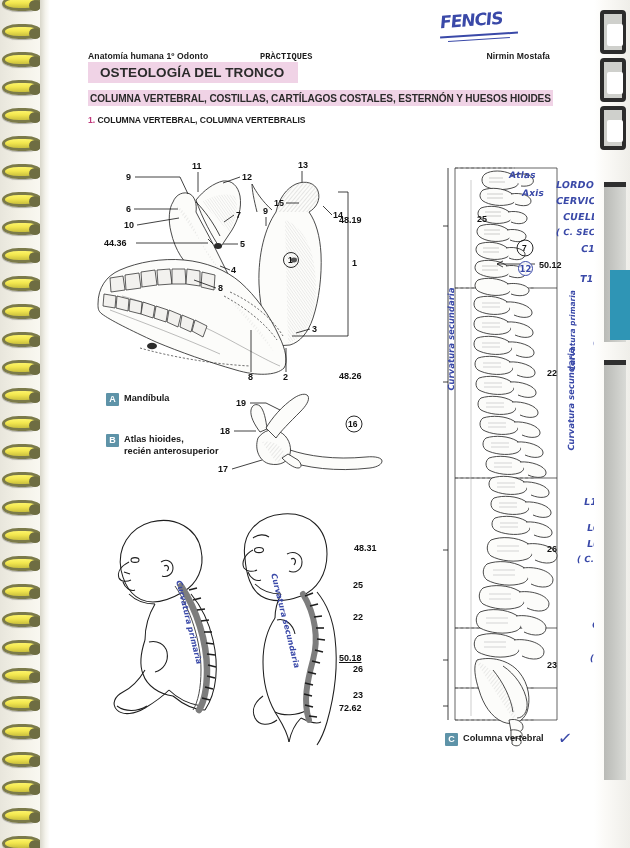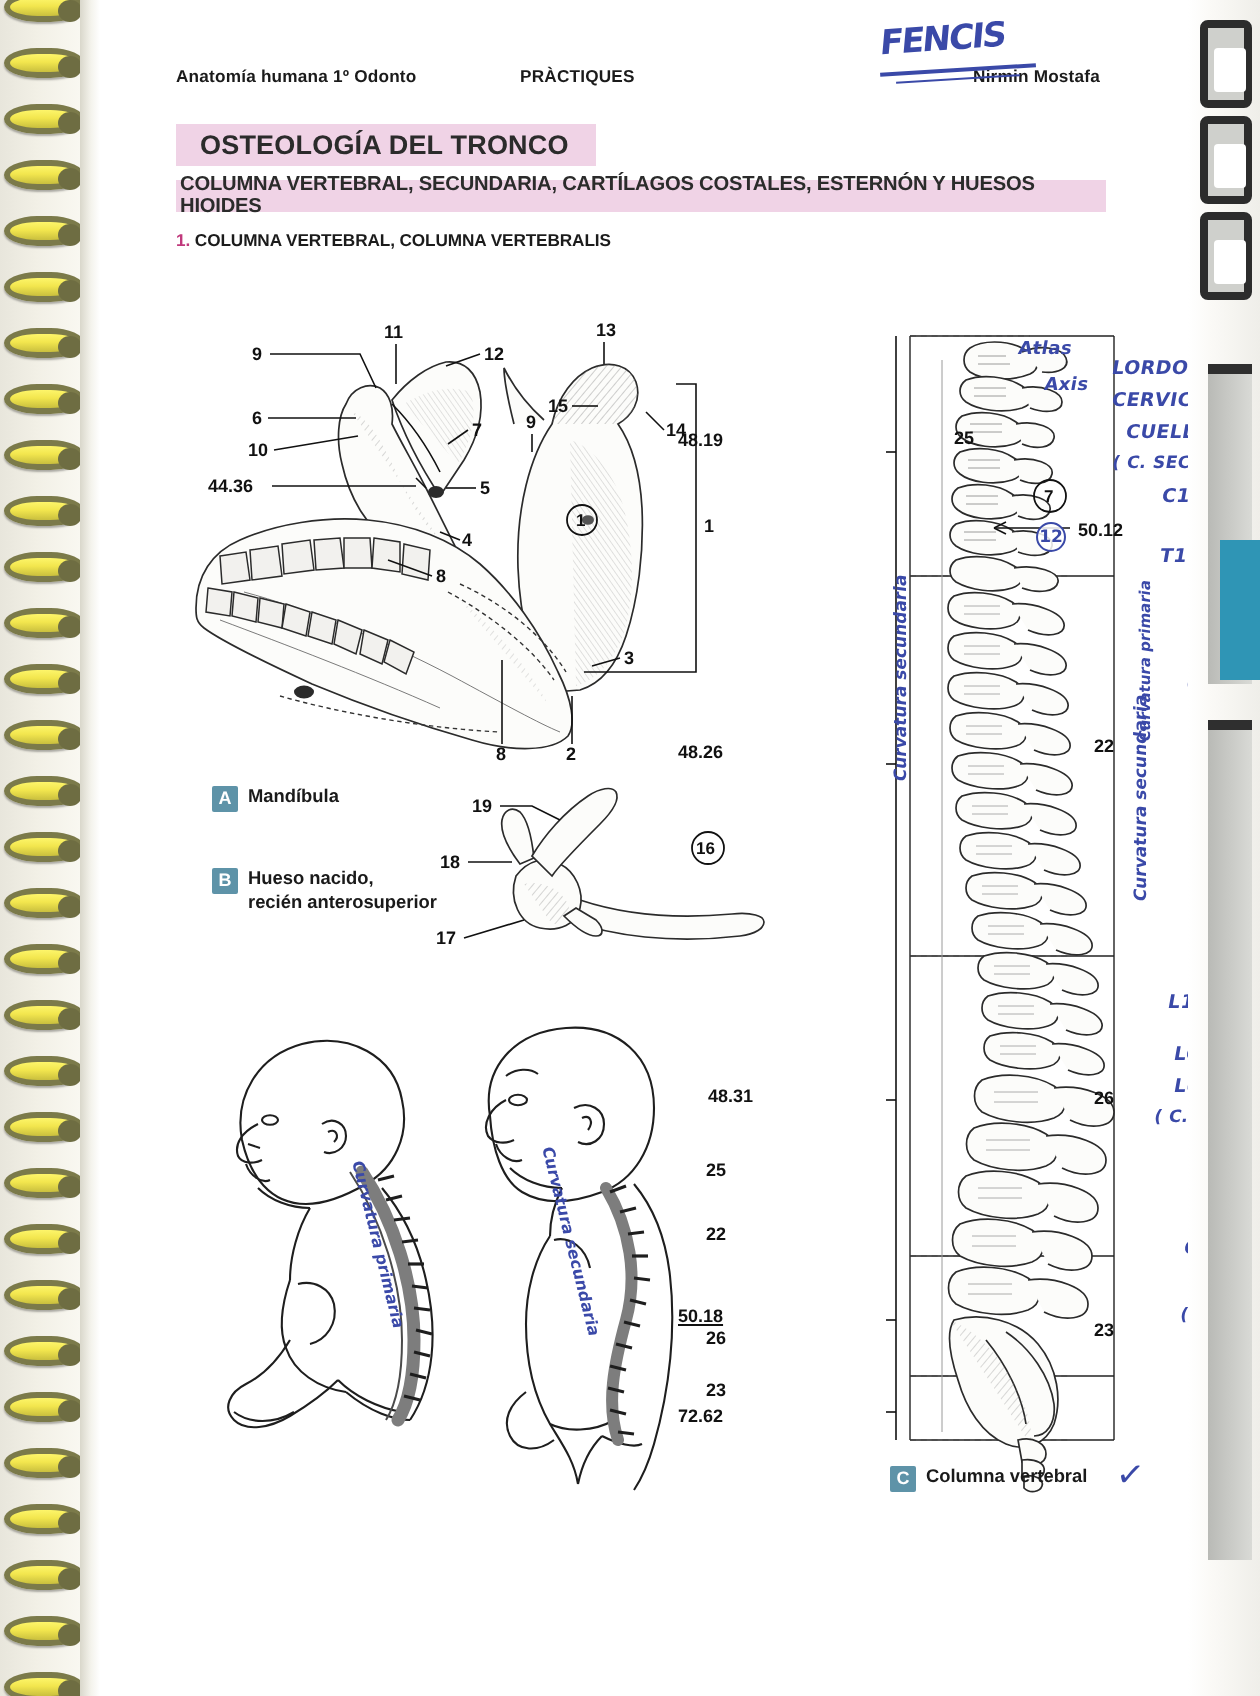--- a/index.html
+++ b/index.html
@@ -74,27 +74,27 @@
   
   .sheet {
     position:absolute; left:50px; top:0;
     width:545px; height:848px;
     background:#ffffff;
     z-index: 3;
   }
 
   
   .hdr {
-    position:absolute; left:38px; top:33px; width:470px;
+    position:absolute; left:38px; top:51px; width:470px;
     display:flex; align-items:baseline;
     font-size:8.6px; font-weight:bold; color:#1b1b1b;
     letter-spacing:.1px;
   }
   .hdr .h-left { width:172px; }
-  .hdr .h-mid  { width:150px; }
+  .hdr .h-mid  { width:150px;font-family:Liberation Mono, monospace; }
   .hdr .h-right{ flex:1; text-align:right; padding-right:8px;}
   .fencis {
     position:absolute; left:390px; top:10px;
     font-size:17px; font-weight:bold;
     color:#3a49a8;
     transform: rotate(-4deg) skewX(-9deg);
     letter-spacing:-1px;
     font-family:"DejaVu Sans", sans-serif;
   }
   .fencis-ul1, .fencis-ul2 {
@@ -235,21 +235,21 @@
       <span class="h-right">Nirmin Mostafa</span>
     </div>
 
     <div class="fencis">FENCIS</div>
     <div class="fencis-ul1"></div>
     <div class="fencis-ul2"></div>
 
     <div class="title-row">
       <div class="osteo-box">OSTEOLOGÍA DEL TRONCO</div>
     </div>
-    <div class="subtitle-bar">COLUMNA VERTEBRAL, SECUNDARIA, CARTÍLAGOS COSTALES, ESTERNÓN Y HUESOS HIOIDES</div>
+    <div class="subtitle-bar">COLUMNA VERTEBRAL, COSTILLAS, CARTÍLAGOS COSTALES, ESTERNÓN Y HUESOS HIOIDES</div>
     <div class="section-1">
       <span class="num">1.</span>
       <span>COLUMNA VERTEBRAL, COLUMNA VERTEBRALIS</span>
     </div>
 
     <div class="fig" style="left:30px; top:150px;">
       <svg width="290" height="245" viewBox="0 0 290 245">
         <defs>
           <pattern id="hx" width="3" height="3" patternUnits="userSpaceOnUse" patternTransform="rotate(40)">
             <line x1="0" y1="0" x2="0" y2="3" stroke="#8b8b8b" stroke-width=".42"></line>
@@ -405,21 +405,21 @@
         <text class="lbl" x="10" y="46">18</text>
         <path class="lead" d="M24 43 L46 43"></path>
         <text class="lbl" x="8" y="84">17</text>
         <path class="lead" d="M22 81 L52 72"></path>
         <circle cx="144" cy="36" r="8" fill="none" stroke="#111" stroke-width=".9"></circle>
         <text class="lblc" x="138" y="39">16</text>
       </svg>
     </div>
 
     <div class="caption" style="left:56px; top:434px;">
-      <span class="capbox">B</span><span class="txt"><span>Hueso nacido,</span><br>
+      <span class="capbox">B</span><span class="txt"><span>Atlas hioides,</span><br>
             <span>recién anterosuperior</span></span>
     </div>
 
     <div class="fig" style="left:55px; top:510px;">
       <svg width="285" height="235" viewBox="0 0 285 235">
         <g fill="none" stroke="#1e1e1e" stroke-width="1.05">
 
           <path d="M16 60 C12 38 24 18 46 12 C70 6 92 18 96 40 C100 58 92 74 78 82
                    C66 89 56 92 48 92 C30 92 20 78 16 60 Z"></path>
 

